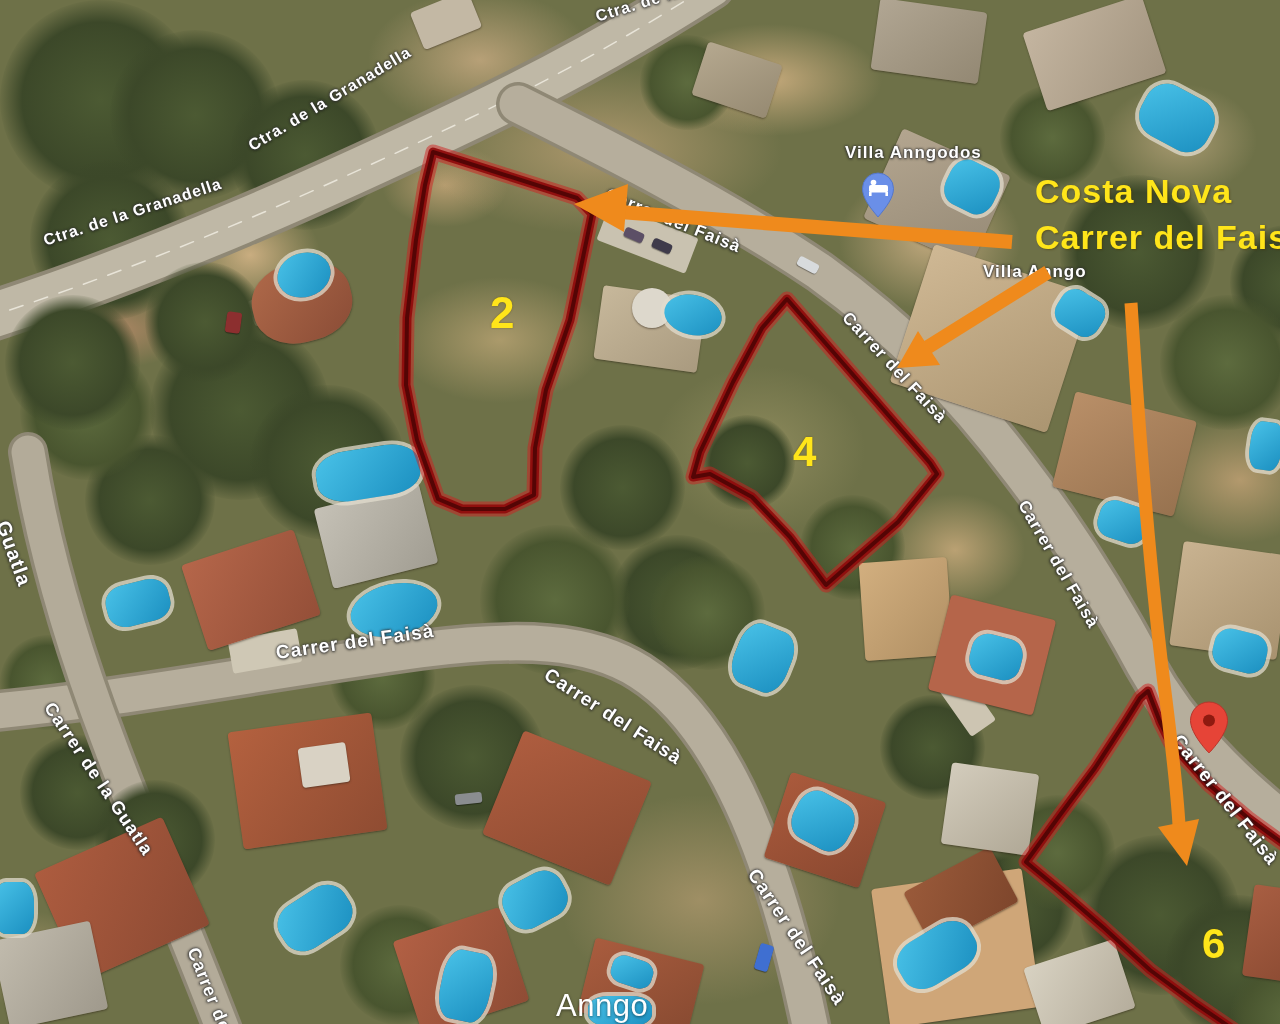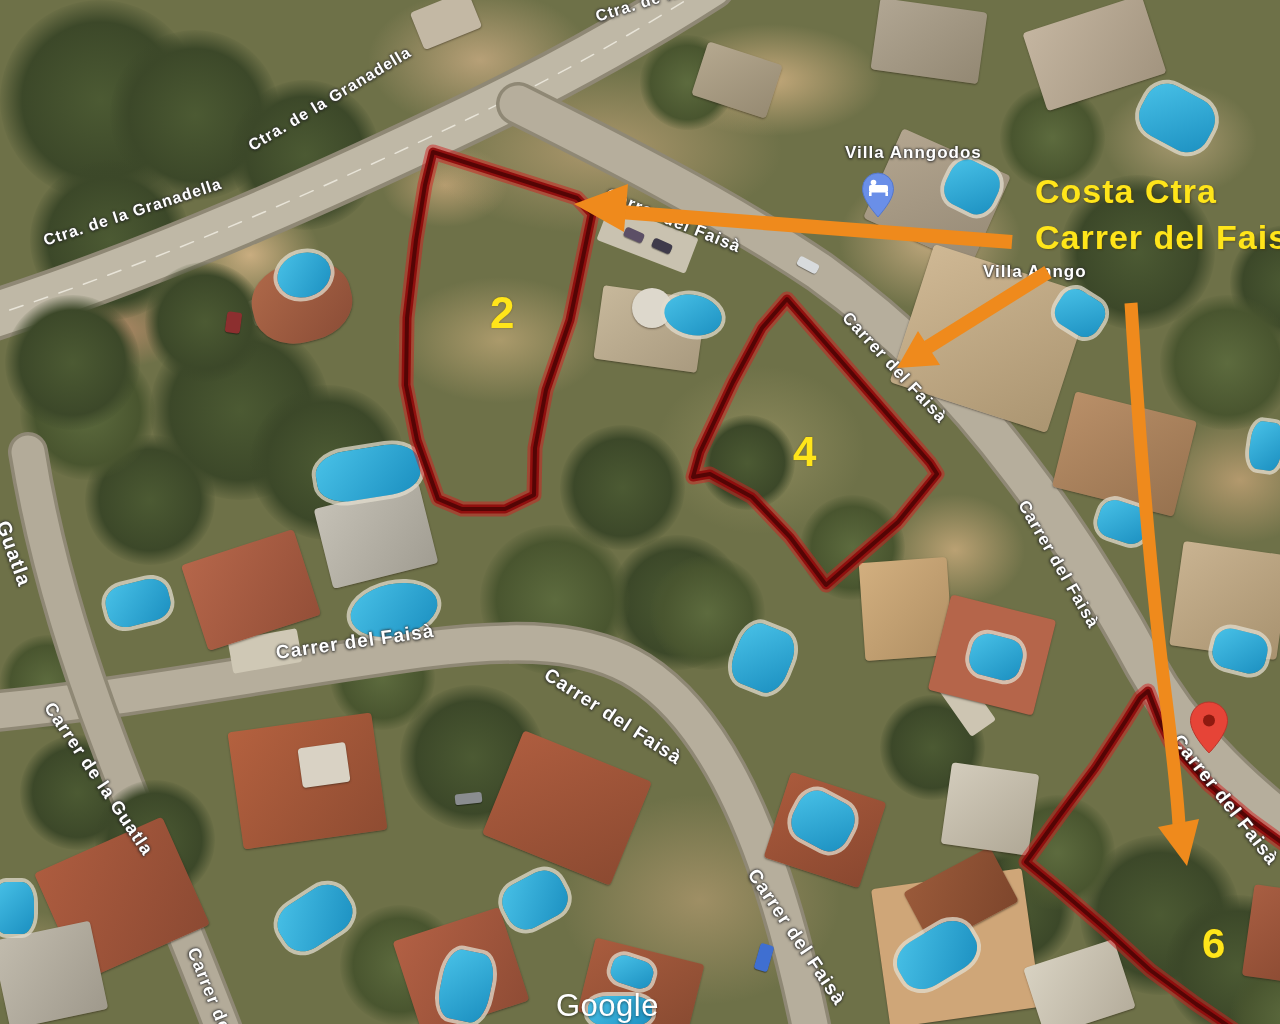--- a/index.html
+++ b/index.html
@@ -231,18 +231,18 @@
     <g>
       <path d="M1209,702 c-10.2,0 -18.5,8.3 -18.5,18.5 c0,13.9 18.5,32.5 18.5,32.5 c0,0 18.5,-18.6 18.5,-32.5 c0,-10.2 -8.3,-18.5 -18.5,-18.5 z" fill="#e64437" stroke="#b7352b" stroke-width="1"></path>
       <circle cx="1209" cy="720.5" r="6" fill="#8f1a10"></circle>
     </g>
   </svg>
 
   <div class="pnum" style="left:490px;top:288px;font-size:44px">2</div>
   <div class="pnum" style="left:793px;top:428px;font-size:42px">4</div>
   <div class="pnum" style="left:1202px;top:920px;font-size:42px">6</div>
 
-  <div class="ann" style="left:1035px;top:172px;font-size:34px;letter-spacing:1px">Costa Ctra</div>
+  <div class="ann" style="left:1035px;top:172px;font-size:34px;letter-spacing:1px">Costa Nova</div>
   <div class="ann" style="left:1035px;top:218px;font-size:34px;letter-spacing:1px">Carrer del Faisà</div>
 
-  <div class="wm" style="left:556px;top:988px">Google</div>
+  <div class="wm" style="left:556px;top:988px">Anngo</div>
 
 </div>
 
 </body></html>

